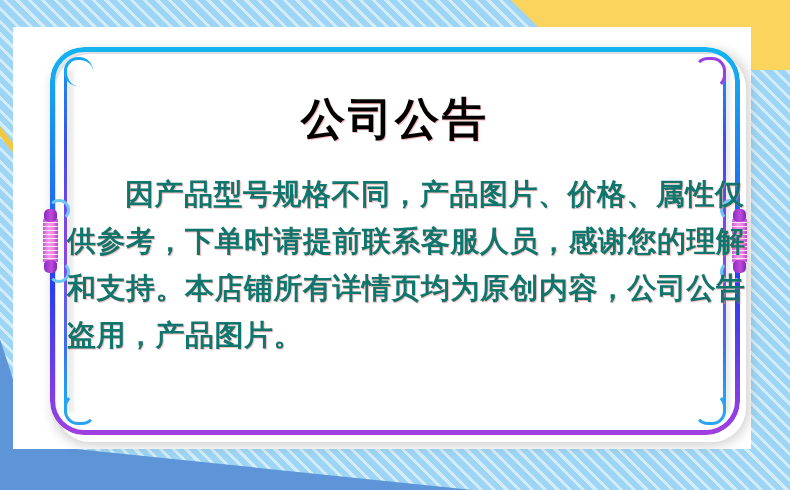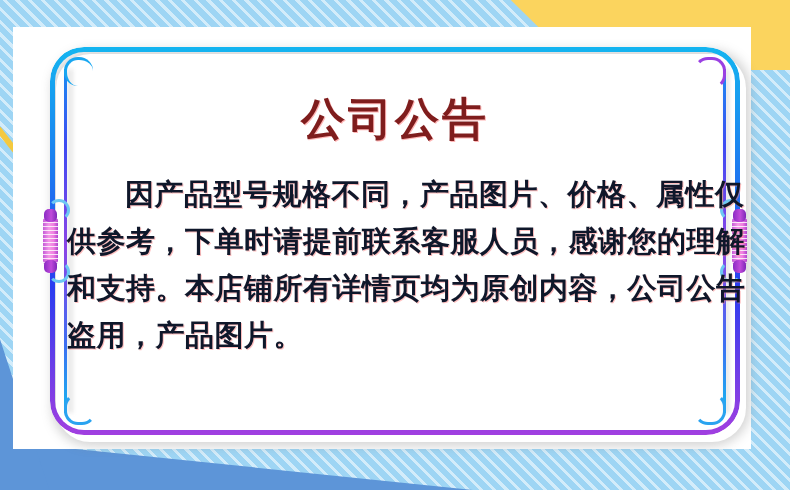--- a/index.html
+++ b/index.html
@@ -207,34 +207,34 @@
     left: 32px;
     right: 32px;
     top: 18px;
     bottom: 18px;
     display: flex;
     flex-direction: column;
     align-items: center;
   }
 
   .notice-title {
-    color: #7f1d1d;
+    color: #000000;
     font-size: 44px;
     font-weight: 700;
     letter-spacing: 3px;
     line-height: 1;
     margin-top: 32px;
     text-shadow: 1px 1px 0 rgba(255,120,120,0.55);
     font-family: "DejaVu Sans", "Liberation Sans", sans-serif;
   }
 
   .notice-body {
     margin-top: 30px;
     width: 656px;
-    color: #0f172a;
+    color: #0f766e;
     font-size: 29px;
     font-weight: 700;
     line-height: 47px;
     letter-spacing: 0.5px;
     text-align: left;
     text-shadow: 1px 1px 0 rgba(255,130,130,0.5);
   }
   .notice-body .indent { padding-left: 58px; display: inline-block; }
   .notice-body p { margin: 0; white-space: nowrap; }
 </style>

